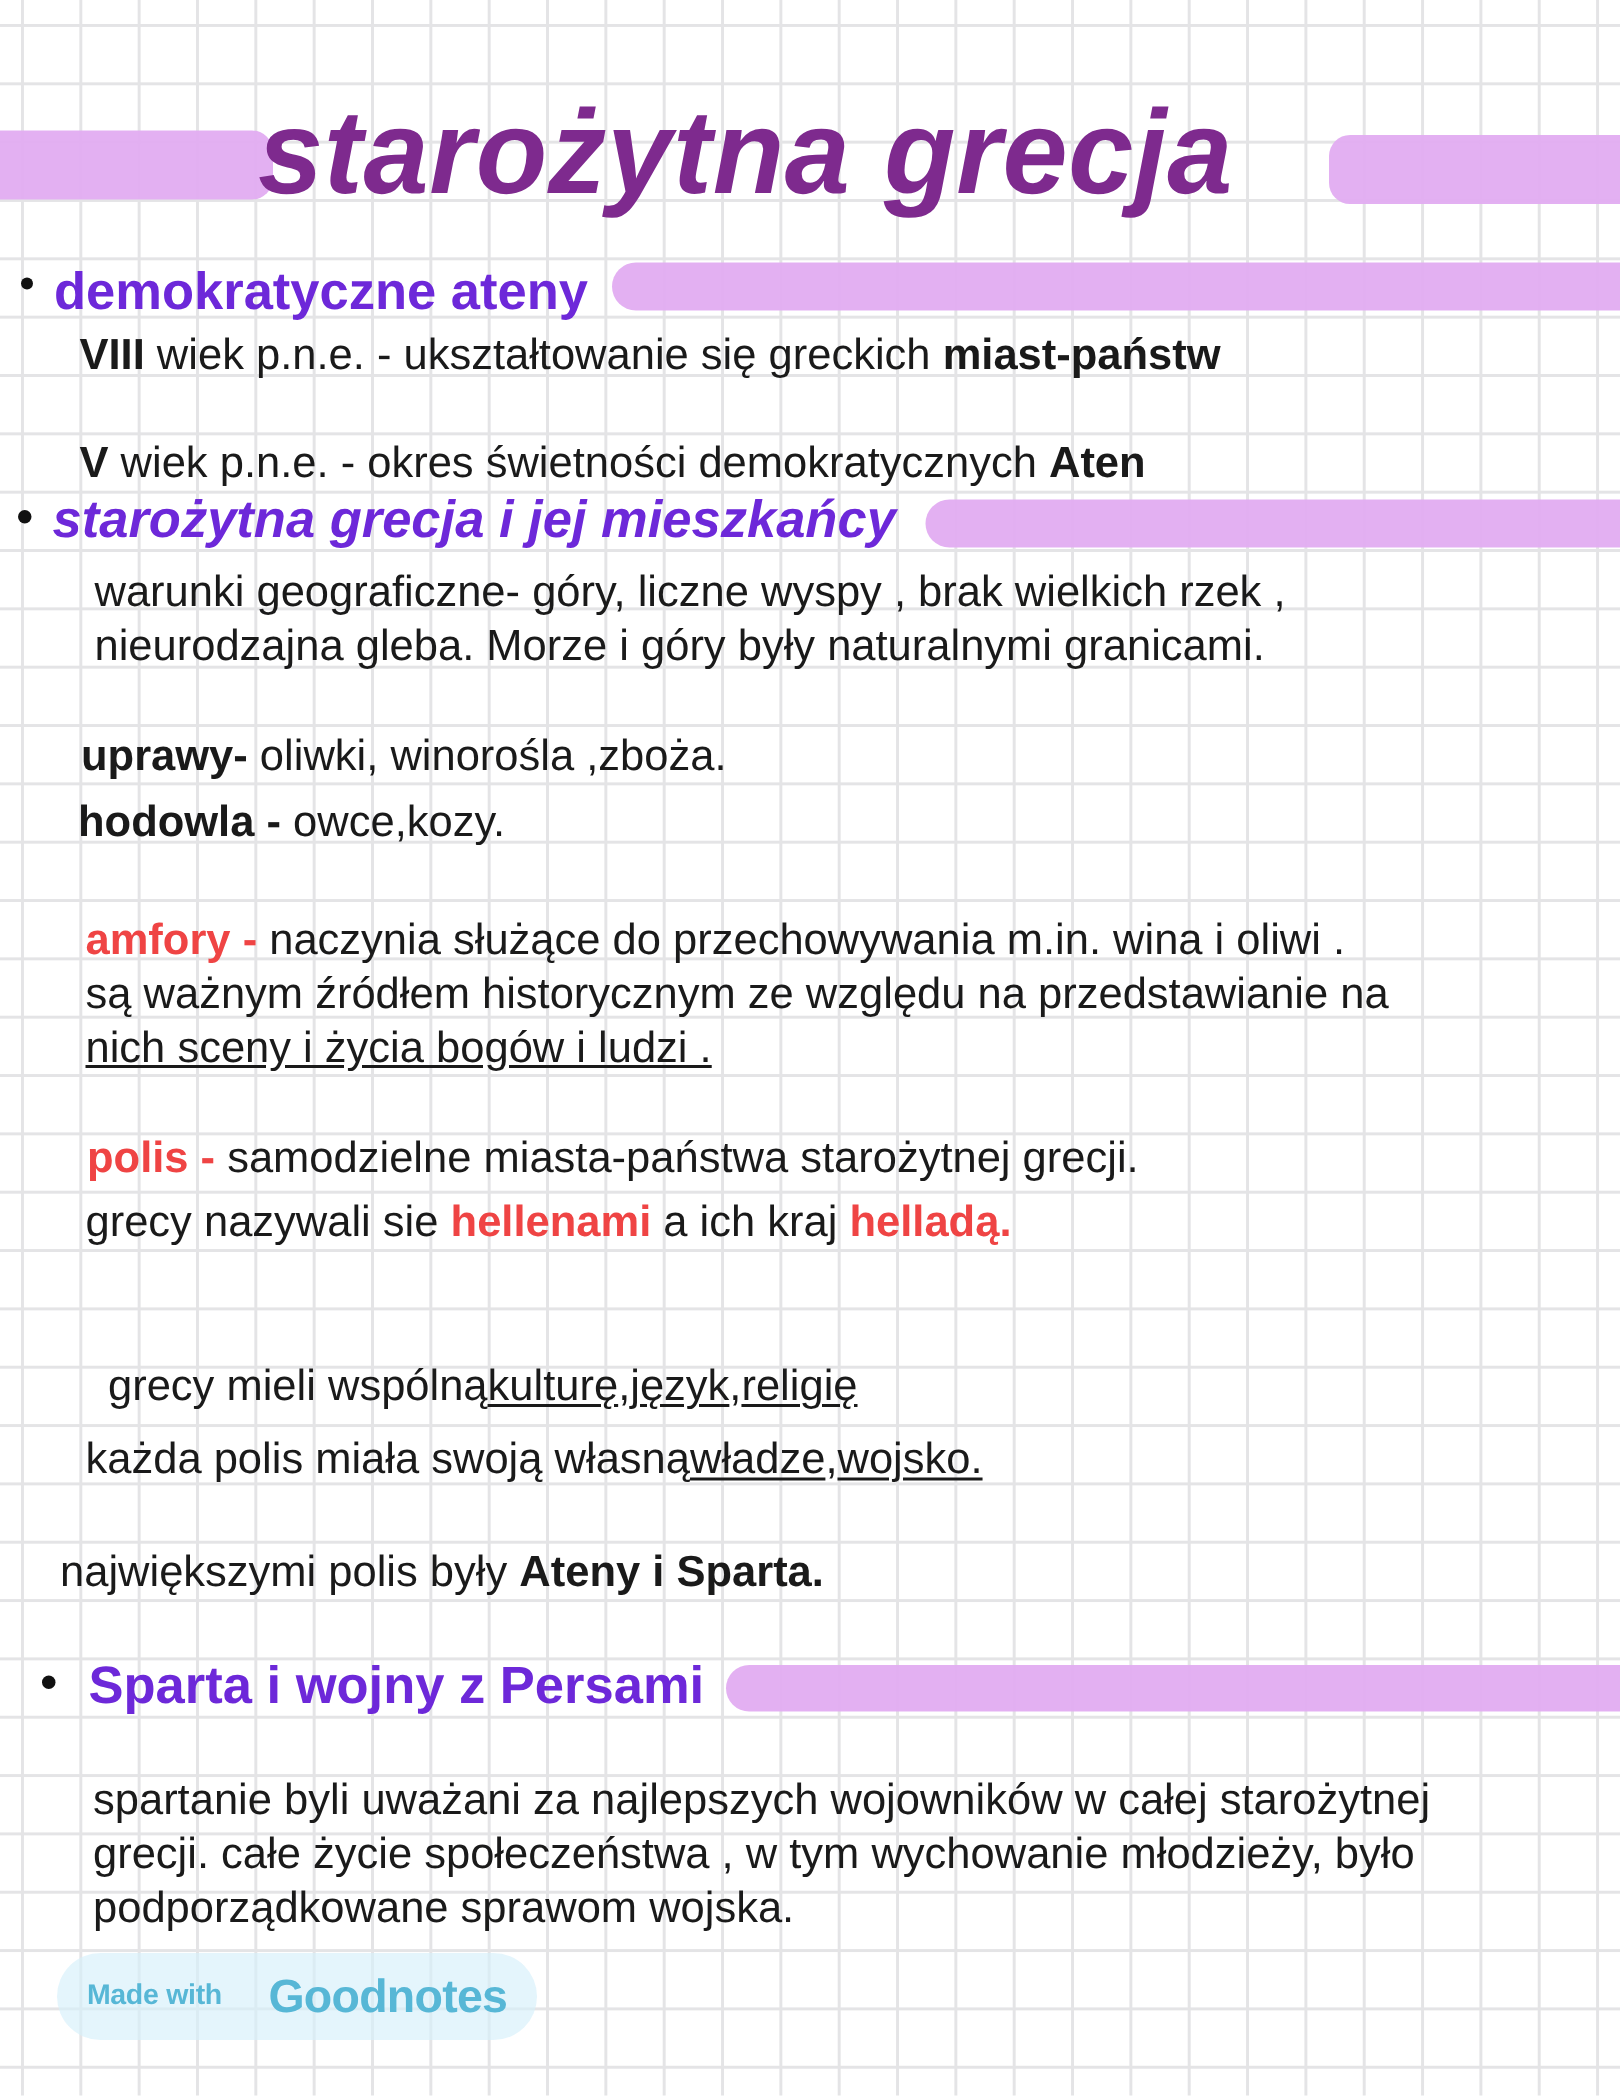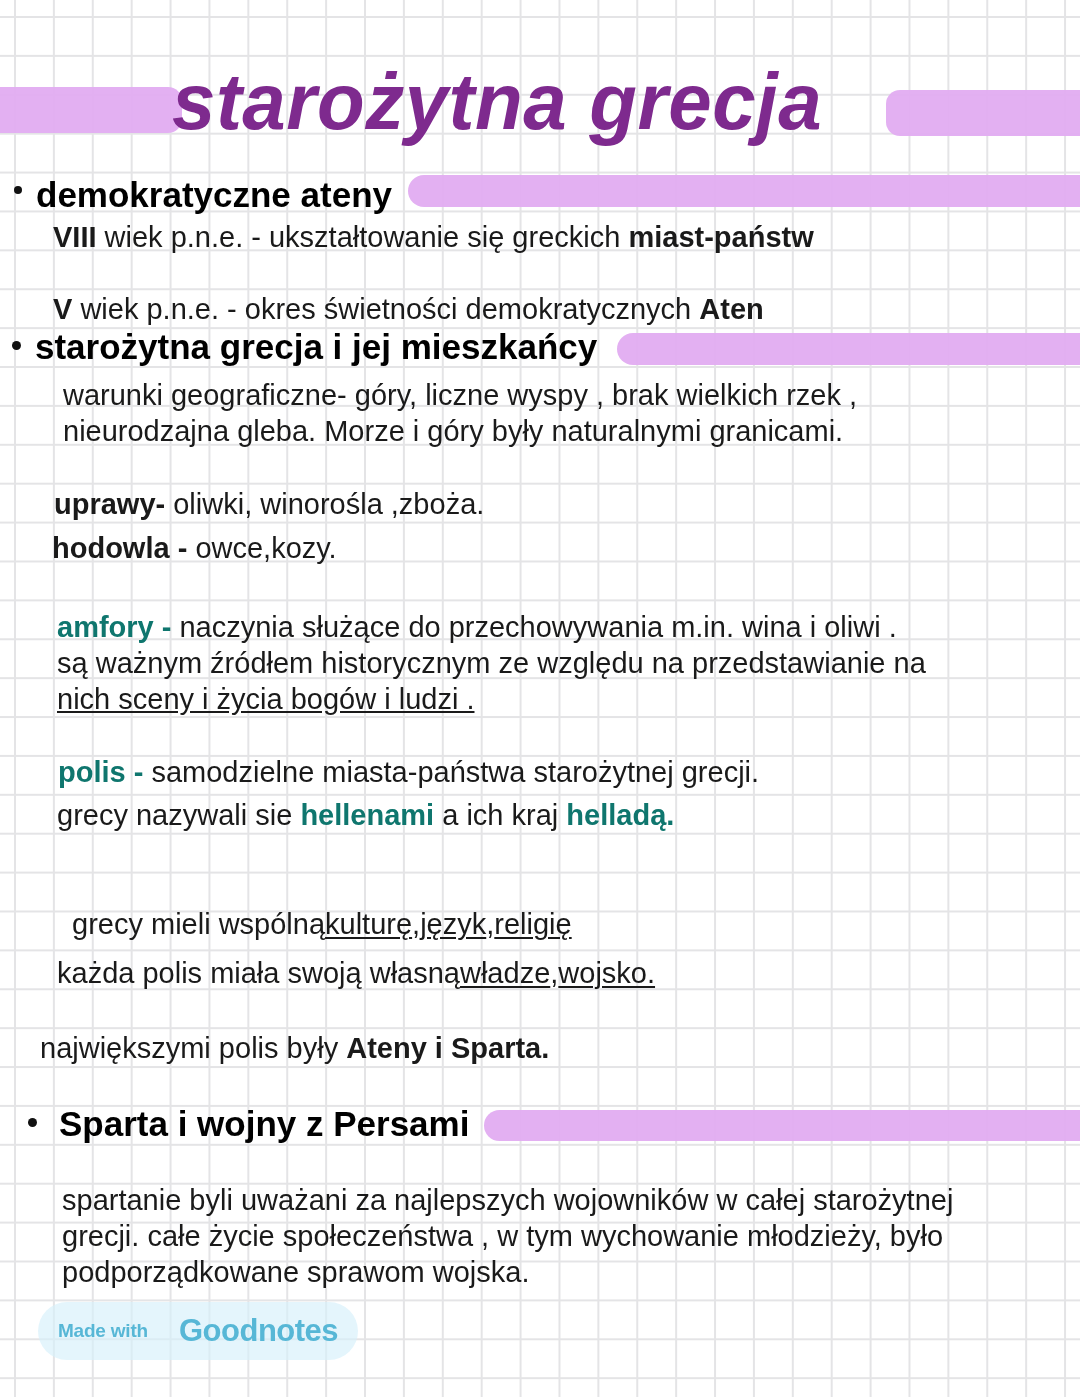--- a/index.html
+++ b/index.html
@@ -35,21 +35,21 @@
       color: #7e2a8e;
       letter-spacing: 0.5px;
       white-space: nowrap;
       line-height: 1;
       transform: scaleY(1.02);
     }
     .heading {
       position: absolute;
       font-size: 35px;
       font-weight: bold;
-      color: #000000;
+      color: #6d28d9;
       white-space: nowrap;
       line-height: 1;
     }
     .bullet {
       display: inline-block;
       width: 10px;
       height: 10px;
       border-radius: 50%;
       background: #111;
       vertical-align: middle;
@@ -58,21 +58,21 @@
       top: -4px;
     }
     .line {
       position: absolute;
       font-size: 29px;
       color: #1a1a1a;
       white-space: nowrap;
       line-height: 1;
     }
     .b { font-weight: bold; }
-    .kw { font-weight: bold; color: #0f766e; }
+    .kw { font-weight: bold; color: #ef4444; }
     .u { text-decoration: underline; text-decoration-thickness: 2px; text-underline-offset: 3px; }
     .badge {
       position: absolute;
       left: 38px;
       top: 1302px;
       width: 320px;
       height: 58px;
       border-radius: 29px;
       background: rgba(214, 240, 250, 0.65);
       display: flex;
@@ -105,21 +105,21 @@
   <span class="bullet" style="width:8px;height:8px;margin-right:14px;top:-8px;"></span><span>demokratyczne ateny</span>
 </div>
 <div class="line" style="left:53px; top:223px;">
   <span class="b">VIII</span><span> wiek p.n.e. - ukształtowanie się greckich </span><span class="b">miast-państw</span>
 </div>
 <div class="line" style="left:53px; top:261px;margin-top:34px;">
   <span class="b">V</span><span> wiek p.n.e. -  okres świetności demokratycznych </span><span class="b">Aten</span>
 </div>
 
 <div class="pill" style="left:617px; top:333px; width:463px; height:32px; border-radius:16px 0 0 16px;"></div>
-<div class="heading" style="left:12px; top:329px;">
+<div class="heading" style="left:12px; top:329px;font-style:italic;">
   <span class="bullet" style="width:9px;height:9px;margin-right:14px;"></span><span>starożytna grecja i jej mieszkańcy</span>
 </div>
 <div class="line" style="left:63px; top:381px;">warunki geograficzne- góry, liczne wyspy , brak wielkich rzek ,</div>
 <div class="line" style="left:63px; top:417px;">nieurodzajna gleba. Morze i góry były naturalnymi granicami.</div>
 
 <div class="line" style="left:54px; top:490px;">
   <span class="b">uprawy-</span><span> oliwki, winorośla ,zboża.</span>
 </div>
 <div class="line" style="left:52px; top:534px;">
   <span class="b">hodowla -</span><span> owce,kozy.</span>

